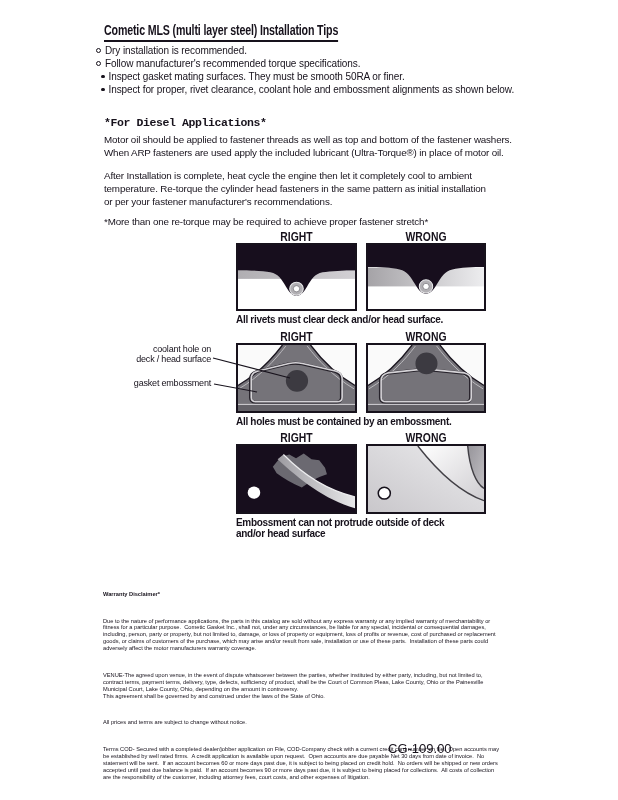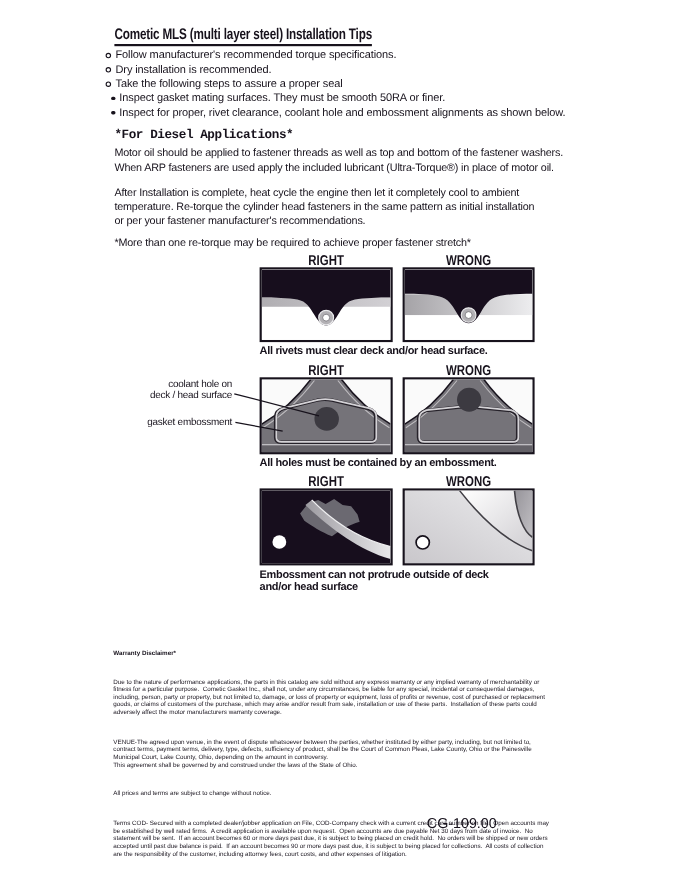--- a/index.html
+++ b/index.html
@@ -52,29 +52,25 @@
 </head>
 <body>
 
 <div class="page">
 
   <div class="title">Cometic MLS (multi layer steel) Installation Tips</div>
 
   <div class="bullets">
     <div class="b-row">
       <span class="b-marker"></span>
+      <span>Dry installation is recommended.</span>
+    </div>
+    <div class="b-row">
+      <span class="b-marker"></span>
       <span>Follow manufacturer's recommended torque specifications.</span>
-    </div>
-    <div class="b-row">
-      <span class="b-marker"></span>
-      <span>Dry installation is recommended.</span>
-    </div>
-    <div class="b-row">
-      <span class="b-marker"></span>
-      <span>Take the following steps to assure a proper seal</span>
     </div>
     <div class="b-row sub">
       <span class="b-marker"></span>
       <span>Inspect gasket mating surfaces.  They must be smooth 50RA or finer.</span>
     </div>
     <div class="b-row sub">
       <span class="b-marker"></span>
       <span>Inspect for proper, rivet clearance, coolant hole and embossment alignments as shown below.</span>
     </div>
   </div>

